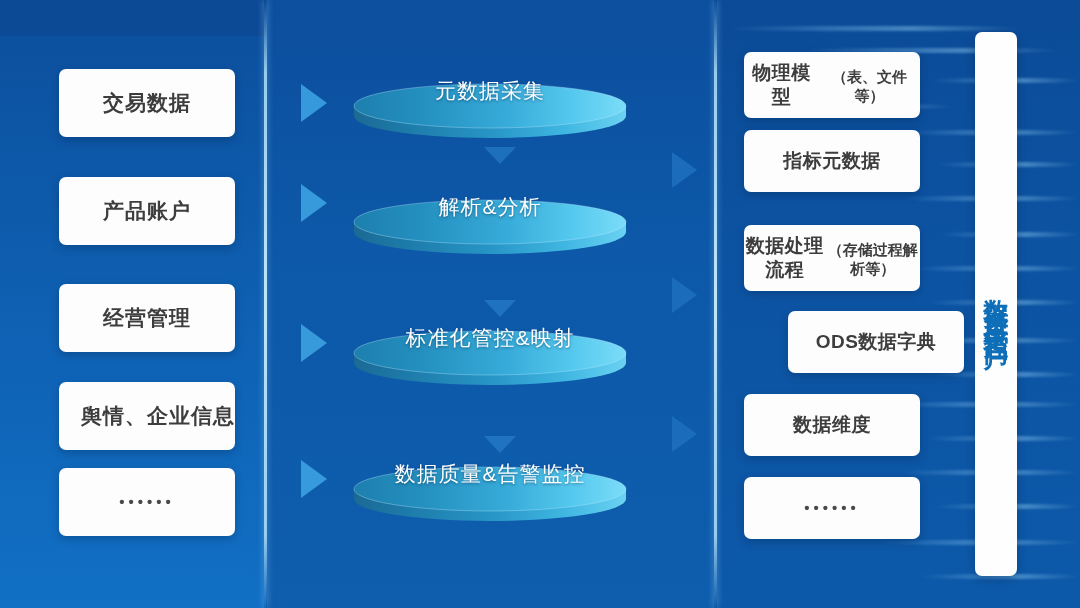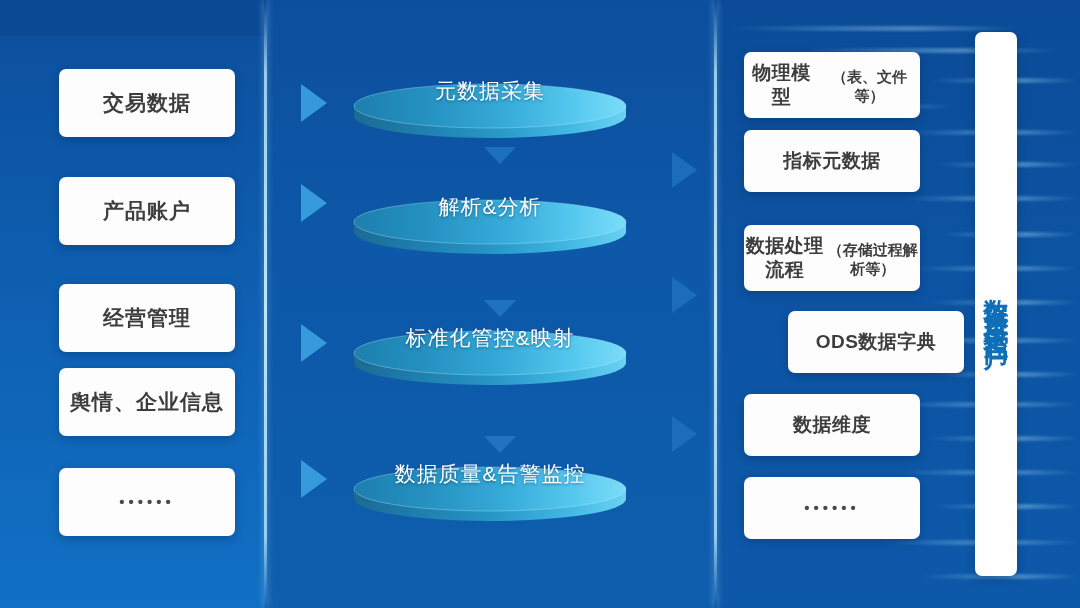--- a/index.html
+++ b/index.html
@@ -145,21 +145,21 @@
 
   <div class="card lcard" style="top:69px;">
     <span class="l1">交易数据</span>
   </div>
   <div class="card lcard" style="top:177px;">
     <span class="l1">产品账户</span>
   </div>
   <div class="card lcard" style="top:268px;margin-top:16px;">
     <span class="l1">经营管理</span>
   </div>
-  <div class="card lcard" style="top:368px;">
+  <div class="card lcard" style="top:382px;justify-content:flex-end;">
     <span class="l1">舆情、企业信息</span>
   </div>
   <div class="card lcard" style="top:468px;">
     <span class="dots">••••••</span>
   </div>
 
   <div class="arrow arrow-l" style="left:301px;top:84px;"></div>
   <div class="arrow arrow-l" style="left:301px;top:184px;"></div>
   <div class="arrow arrow-l" style="left:301px;top:324px;"></div>
   <div class="arrow arrow-l" style="left:301px;top:460px;"></div>

